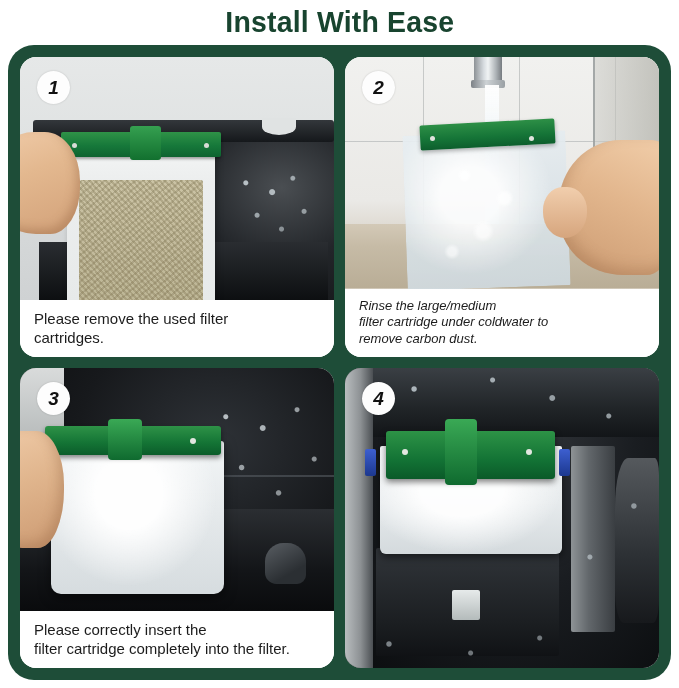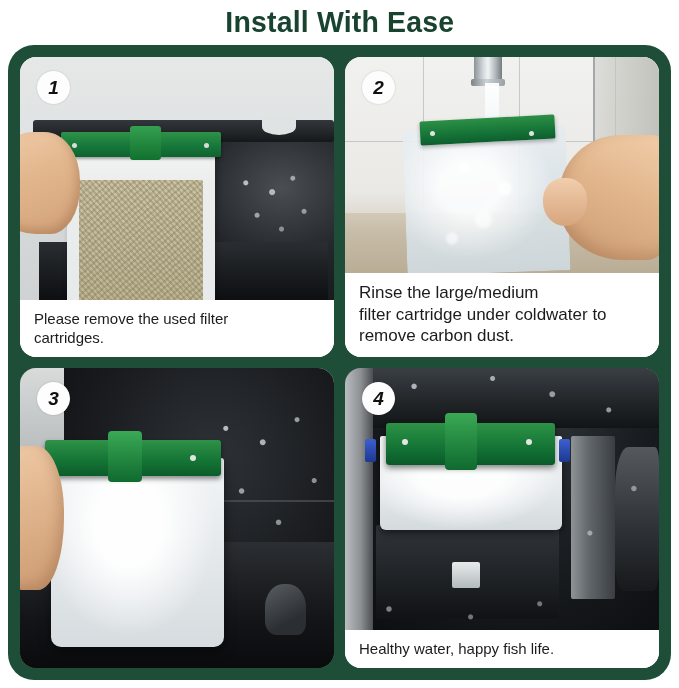--- a/index.html
+++ b/index.html
@@ -87,21 +87,21 @@
   .caption {
     background: #ffffff;
     color: #1c1c1c;
     font-family: "Liberation Sans", sans-serif;
     font-size: 15px;
     line-height: 1.27;
     padding: 9px 12px 10px 14px;
     box-sizing: border-box;
     white-space: pre-line;
   }
-  .caption.lines-3 { font-size: 17px; }
+  .caption.lines-3 { font-size: 13px; font-style: italic; }
 
   
   .badge {
     position: absolute;
     top: 14px;
     left: 17px;
     width: 33px;
     height: 33px;
     border-radius: 50%;
     background: #fdfdfd;
@@ -549,20 +549,22 @@
           <div class="p3-cart"></div>
           <div class="p3-clip"></div>
           <div class="p3-cliptab"></div>
           <div class="p3-hole"></div>
           <div class="p3-hand">
             
           </div>
         </div>
         <div class="badge">3</div>
       </div>
+      <div class="caption">Please correctly insert the
+filter cartridge completely into the filter.</div>
     </div>
 
     <div class="card">
       <div class="photo">
         <div class="photo-inner">
           <div class="p4-bg"></div>
           <div class="p4-topbar"></div>
           <div class="p4-leftwall"></div>
           <div class="p4-rightcol"></div>
           <div class="p4-rightparts"></div>
@@ -572,17 +574,16 @@
           <div class="p4-cliptab"></div>
           <div class="p4-hole-a"></div>
           <div class="p4-hole-b"></div>
           <div class="p4-bluetab-l"></div>
           <div class="p4-bluetab-r"></div>
           <div class="p4-whitechip"></div>
           <div class="p4-drops"></div>
         </div>
         <div class="badge">4</div>
       </div>
-      <div class="caption">Healthy water, happy fish life.</div>
     </div>
 
   </div>
 </div>
 
 </body></html>

